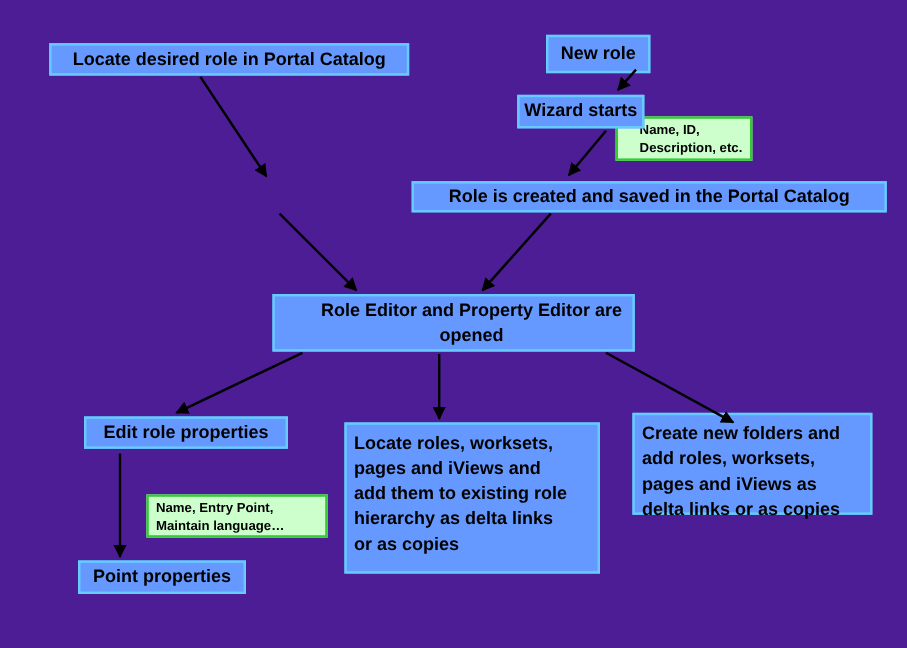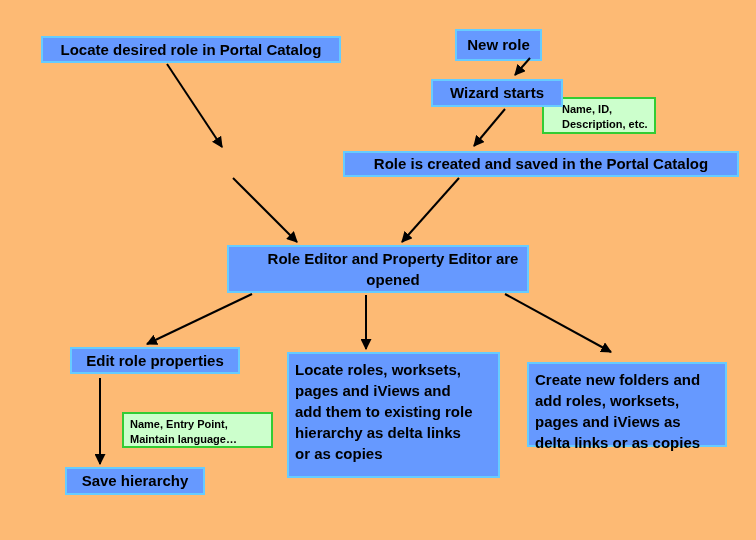--- a/index.html
+++ b/index.html
@@ -4,21 +4,21 @@
 <style>
   html, body {
     margin: 0;
     padding: 0;
     background: #ffffff;
   }
   #canvas {
     position: relative;
     width: 756px;
     height: 540px;
-    background: #fdba74;
+    background: #4c1d95;
     font-family: "Liberation Sans", sans-serif;
     overflow: hidden;
   }
   #arrow-layer {
     position: absolute;
     left: 0;
     top: 0;
     width: 756px;
     height: 540px;
     z-index: 3;
@@ -63,29 +63,29 @@
     line-height: 15px;
     padding: 3px 6px;
     white-space: pre-line;
     text-align: left;
     z-index: 1;
   }
 
   
   #n-locate-role        { left: 41px;  top: 36px;  width: 300px; height: 27px; }
   #n-new-role           { left: 455px; top: 29px;  width: 87px;  height: 32px; }
-  #n-wizard-starts      { left: 431px; top: 79px;  width: 132px; height: 28px; }
-  #n-note-name-id       { left: 542px; top: 97px;  width: 114px; height: 37px; padding-left: 18px; }
+  #n-wizard-starts      { left: 431px; top: 79px;  width: 106px; height: 28px; }
+  #n-note-name-id       { left: 513px; top: 97px;  width: 114px; height: 37px; padding-left: 18px; }
   #n-edit-role          { left: 186px; top: 150px; width: 96px;  height: 27px; }
   #n-role-created       { left: 343px; top: 151px; width: 396px; height: 26px; }
   #n-role-editor        { left: 227px; top: 245px; width: 302px; height: 48px; }
   #n-edit-role-props    { left: 70px;  top: 347px; width: 170px; height: 27px; text-align: center; }
   #n-note-name-entry    { left: 122px; top: 372px; width: 151px; height: 36px; margin-top: 40px; }
   #n-locate-roles       { left: 287px; top: 352px; width: 213px; height: 126px; }
-  #n-create-folders     { left: 527px; top: 362px; width: 200px; height: 85px; }
+  #n-create-folders     { left: 527px; top: 344px; width: 200px; height: 85px; }
   #n-save-properties    { left: 65px;  top: 467px; width: 140px; height: 28px; }
 </style>
 </head>
 <body>
 
 <div id="canvas">
 
   <svg id="arrow-layer" width="756" height="540" viewBox="0 0 756 540" xmlns="http://www.w3.org/2000/svg">
     <defs>
       <marker id="ah" viewBox="0 0 10 10" refX="9" refY="5" markerUnits="userSpaceOnUse" markerWidth="11" markerHeight="11" orient="auto">
@@ -127,15 +127,15 @@
 pages and iViews and
 add them to existing role
 hierarchy as delta links
 or as copies</div>
 
   <div id="n-create-folders" class="node multiline">Create new folders and
 add roles, worksets,
 pages and iViews as
 delta links or as copies</div>
 
-  <div id="n-save-properties" class="node">Save hierarchy</div>
+  <div id="n-save-properties" class="node">Point properties</div>
 
 </div>
 
 </body></html>

